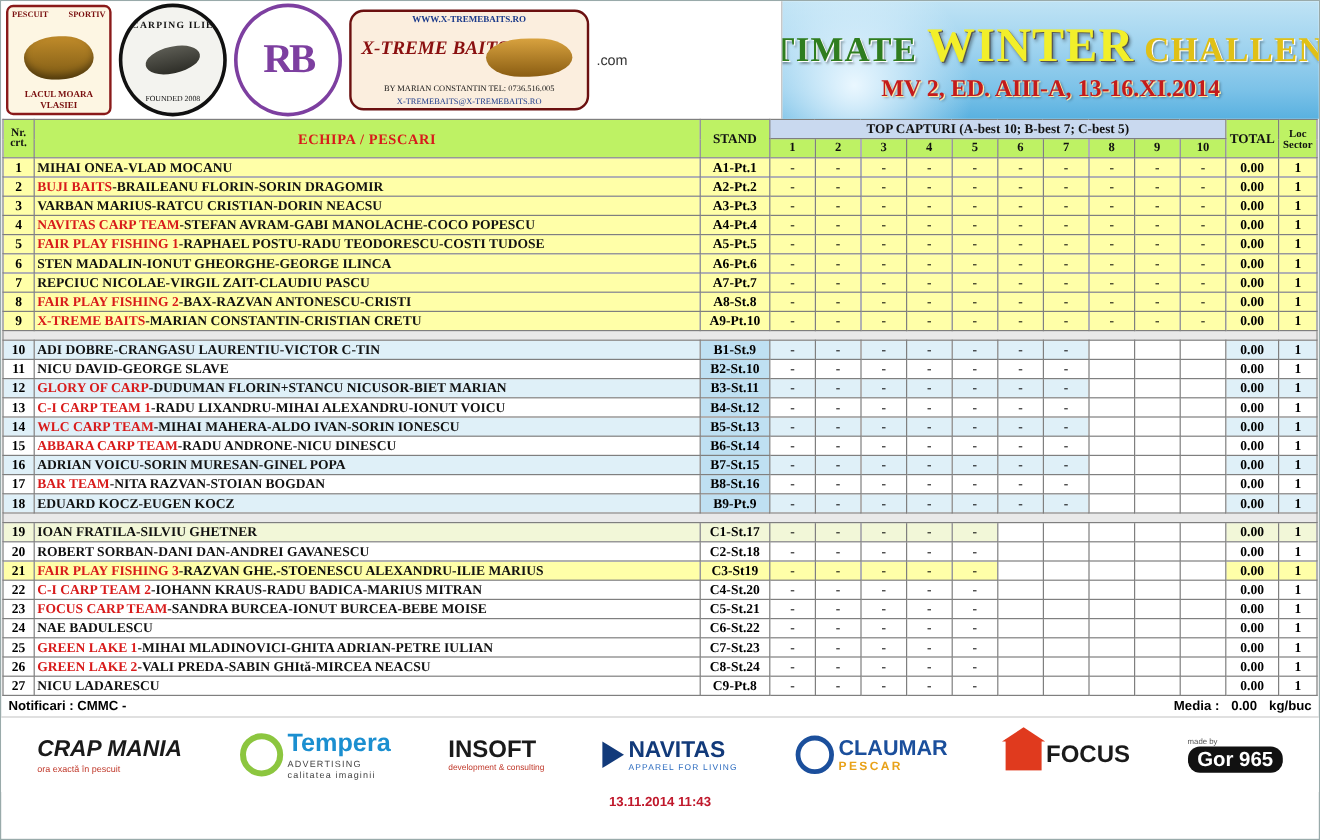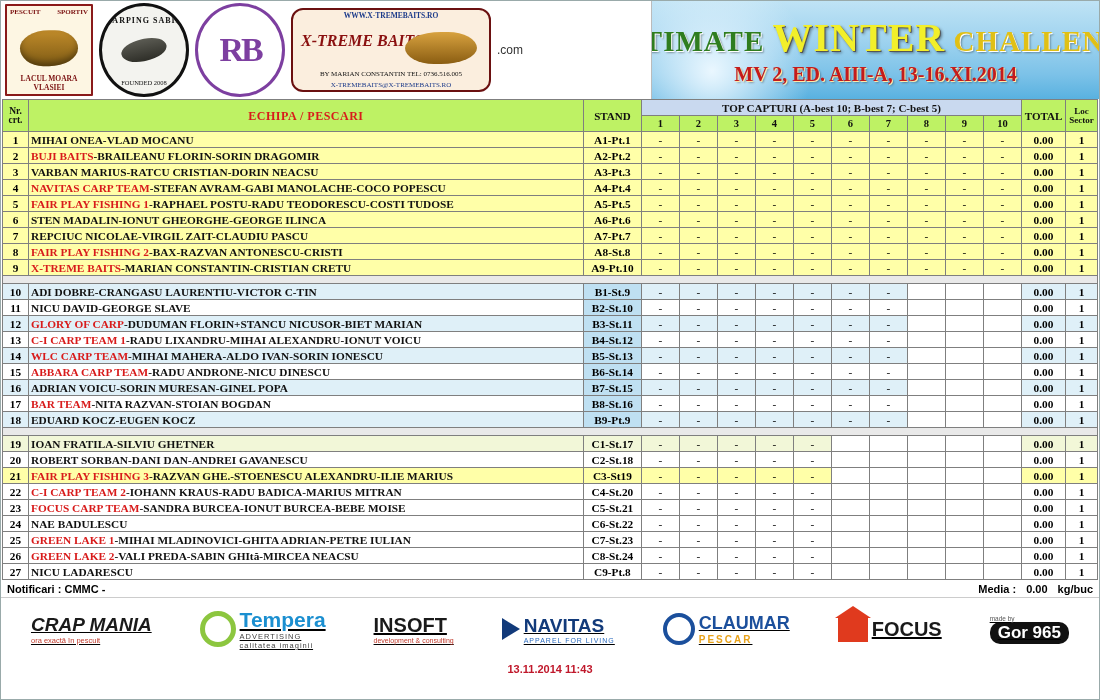--- a/index.html
+++ b/index.html
@@ -16,21 +16,21 @@
   .header{
     height:98px;display:flex;align-items:stretch;
     background:#ffffff;
   }
   .logos{
     display:flex;align-items:center;gap:6px;padding:2px 4px;flex:0 0 578px;
   }
   .logo{display:flex;align-items:center;justify-content:center;border-radius:12px;}
 
   .logo-carp{
-    width:84px;height:88px;border:2px solid #8a1a1a;border-radius:1px;
+    width:84px;height:88px;border:2px solid #8a1a1a;border-radius:6px;
     background:#fdf6e3;position:relative;overflow:hidden;
   }
   .logo-carp .lt{position:absolute;top:2px;left:3px;font-size:7px;color:#7a1010;font-weight:bold;}
   .logo-carp .rt{position:absolute;top:2px;right:3px;font-size:7px;color:#7a1010;font-weight:bold;}
   .logo-carp .fish{
     position:absolute;left:50%;top:50%;transform:translate(-50%,-55%);
     width:58px;height:36px;border-radius:50% 40% 50% 40%/50%;
     background:linear-gradient(180deg,#c08b2a,#7d5a14);
     box-shadow:inset 0 -4px 6px rgba(0,0,0,.35);
   }
@@ -139,21 +139,21 @@
     display:flex;justify-content:space-between;align-items:center;
     font-family:"Liberation Sans",sans-serif;font-size:11px;font-weight:bold;
     padding:3px 6px 2px 6px;
   }
   .notif .right{display:flex;gap:10px;align-items:center;}
 
   .sponsors{
     height:62px;background:#ffffff;border-top:1px solid #ccc;
     display:flex;align-items:center;justify-content:space-around;padding:0 6px;
   }
-  .sp{display:flex;align-items:center;gap:4px;font-family:"Liberation Sans",sans-serif;text-decoration:underline;}
+  .sp{display:flex;align-items:center;gap:4px;font-family:"Liberation Sans",sans-serif;}
   .sp-crapmania .cm1{font-size:19px;font-weight:bold;color:#1a1a1a;font-style:italic;}
   .sp-crapmania .cm2{font-size:7.5px;color:#c0392b;}
   .sp-tempera .tp1{font-size:21px;font-weight:bold;color:#1b8fd0;}
   .sp-tempera .tp2{font-size:7.5px;color:#444;letter-spacing:1px;}
   .sp-tempera .ring{width:26px;height:26px;border:5px solid #8cc63f;border-radius:50%;}
   .sp-insoft .is1{font-size:20px;font-weight:bold;color:#1a1a1a;}
   .sp-insoft .is2{font-size:7px;color:#c0392b;}
   .sp-navitas .nv1{font-size:19px;font-weight:bold;color:#123a7a;}
   .sp-navitas .nv2{font-size:7px;color:#2b6bbf;letter-spacing:1px;}
   .sp-navitas .tri{width:0;height:0;border-top:11px solid transparent;border-bottom:11px solid transparent;border-left:18px solid #123a7a;}
@@ -182,21 +182,21 @@
     <div class="logos">
 
       <div class="logo logo-carp">
         <div class="lt">PESCUIT</div>
         <div class="rt">SPORTIV</div>
         <div class="fish"></div>
         <div class="bt">LACUL MOARA VLASIEI</div>
       </div>
 
       <div class="logo logo-club">
-        <div class="band">CARPING SABIN</div>
+        <div class="band">CARPING ILIE</div>
         <div class="cfish"></div>
         <div class="band2">FOUNDED 2008</div>
       </div>
 
       <div class="logo logo-rb">
         <span>RB</span>
       </div>
 
       <div class="logo logo-xtreme">
         <div class="x1">WWW.X-TREMEBAITS.RO</div>

